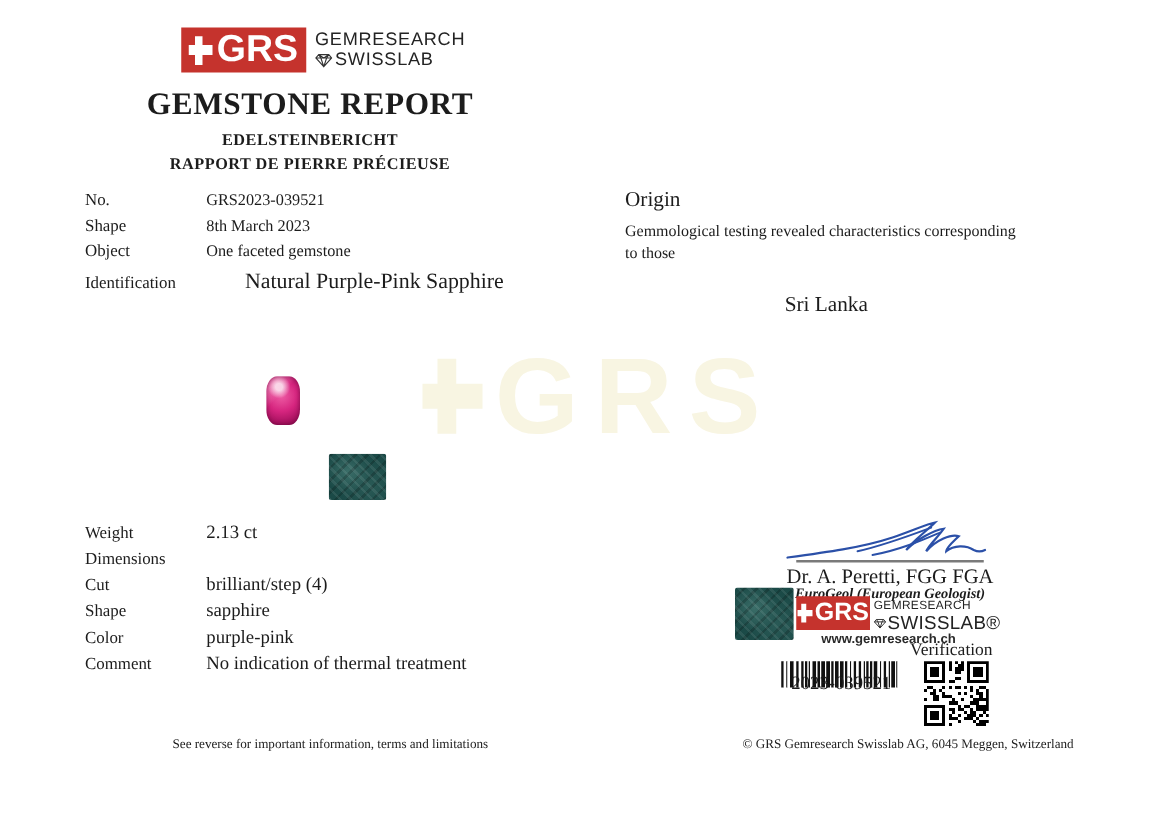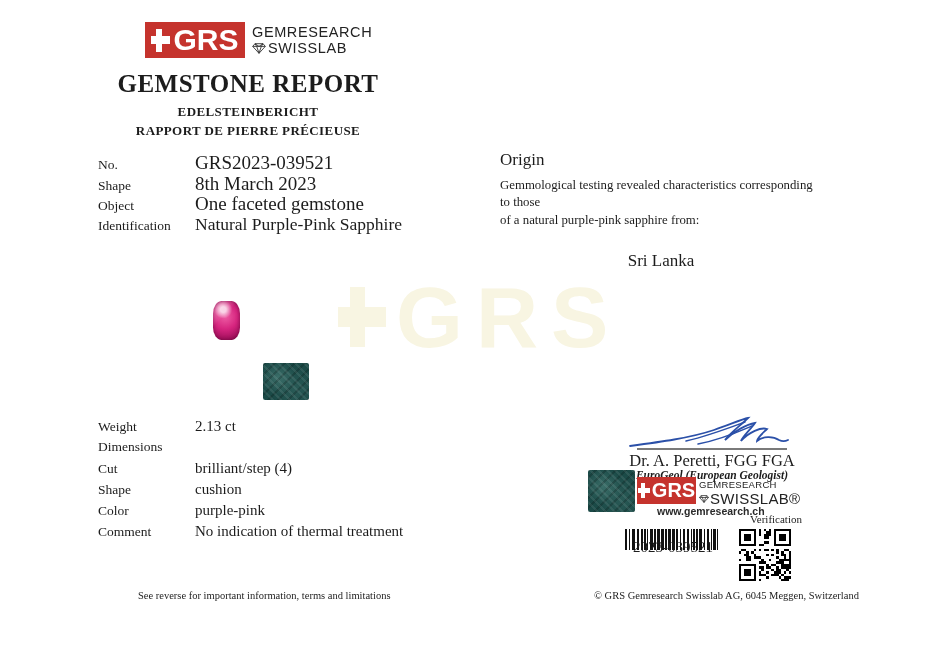--- a/index.html
+++ b/index.html
@@ -29,25 +29,25 @@
 
   
   .title-block { left:96px; top:70px; width:304px; text-align:center; }
   .title-block h1 { font-size:25px; font-weight:bold; letter-spacing:0.5px; }
   .title-block .sub { font-size:13px; font-weight:bold; letter-spacing:0.4px; margin-top:3px; }
   .title-block .sub:first-of-type { margin-top:6px; }
 
   
   .fields { display:flex; flex-direction:column; }
   .frow { display:flex; align-items:baseline; }
-  .frow .lbl { width:97px; font-size:13.5px; flex:none;margin-left:30px; }
+  .frow .lbl { width:97px; font-size:13.5px; flex:none; }
   .fields-top { left:68px; top:152px; }
   .fields-top .frow { height:20.5px; }
-  .fields-top .val { font-size:19px; }
-  .fields-top .frow.big { height:26px; }
+  .fields-top .val { font-size:13px; }
+  .fields-top .frow.big { height:26px;gap:31px; }
   .fields-top .frow.big .val { font-size:17.5px; }
   .fields-bottom { left:68px; top:418px; }
   .fields-bottom .frow { height:21px; }
   .fields-bottom .val { font-size:15px; }
 
   
   .origin { left:500px; top:150px; width:322px; }
   .origin .head { font-size:17px; margin-bottom:7px; }
   .origin .desc { font-size:12.8px; line-height:1.35; }
   .origin .loc { text-align:center; font-size:17px; margin-top:22px; }
@@ -88,21 +88,21 @@
   .logo-red-sig .cross { width:12px; height:15px; margin-right:2px; }
   .logo-text-sig { left:699px; top:479px; font-family:"Liberation Sans", sans-serif; color:#232323; }
   .logo-text-sig .l1 { font-size:9.5px; letter-spacing:0.3px; }
   .logo-text-sig .l2 { font-size:15px; letter-spacing:0.3px; display:flex; align-items:center; gap:1px; }
   .website { left:657px; top:505px; font-family:"Liberation Sans", sans-serif; font-size:10.5px; font-weight:bold; color:#2a2a2a; }
 
   
   .barcode { left:625px; top:529px; width:96px; height:21px; display:flex; align-items:stretch; }
   .barcode span { display:block; height:100%; }
   .barcode-num { left:625px; top:539px; width:96px; text-align:center; font-size:15px; }
-  .verif-label { left:728px; top:513px; width:74px; text-align:right; font-size:11px; }
+  .verif-label { left:728px; top:513px; width:74px; text-align:left; font-size:14px; }
   .qr { left:739px; top:529px; width:52px; height:52px; }
 
   
   .footer-left { left:138px; top:590px; font-size:10.5px; }
   .footer-right { left:594px; top:590px; font-size:10.5px; }
 </style>
 </head>
 <body>
 
 <div class="page">
@@ -146,21 +146,20 @@
     <div class="frow big">
       <span class="lbl">Identification</span>
       <span class="val">Natural Purple-Pink Sapphire</span>
     </div>
   </div>
 
   <div class="abs origin">
     <div class="head">Origin</div>
     <div class="desc">
       <div>Gemmological testing revealed characteristics corresponding to those</div>
-      <div>of a natural purple-pink sapphire from:</div>
     </div>
     <div class="loc">Sri Lanka</div>
   </div>
 
   <div class="abs watermark">
     <span class="cross">
         <span class="v"></span>
         <span class="h"></span>
       </span>
     <span>GRS</span>
@@ -176,21 +175,21 @@
     </div>
     <div class="frow">
       <span class="lbl">Dimensions</span>
     </div>
     <div class="frow">
       <span class="lbl">Cut</span>
       <span class="val">brilliant/step (4)</span>
     </div>
     <div class="frow">
       <span class="lbl">Shape</span>
-      <span class="val">cushion</span>
+      <span class="val">sapphire</span>
     </div>
     <div class="frow">
       <span class="lbl">Color</span>
       <span class="val">purple-pink</span>
     </div>
     <div class="frow">
       <span class="lbl">Comment</span>
       <span class="val">No indication of thermal treatment</span>
     </div>
   </div>

